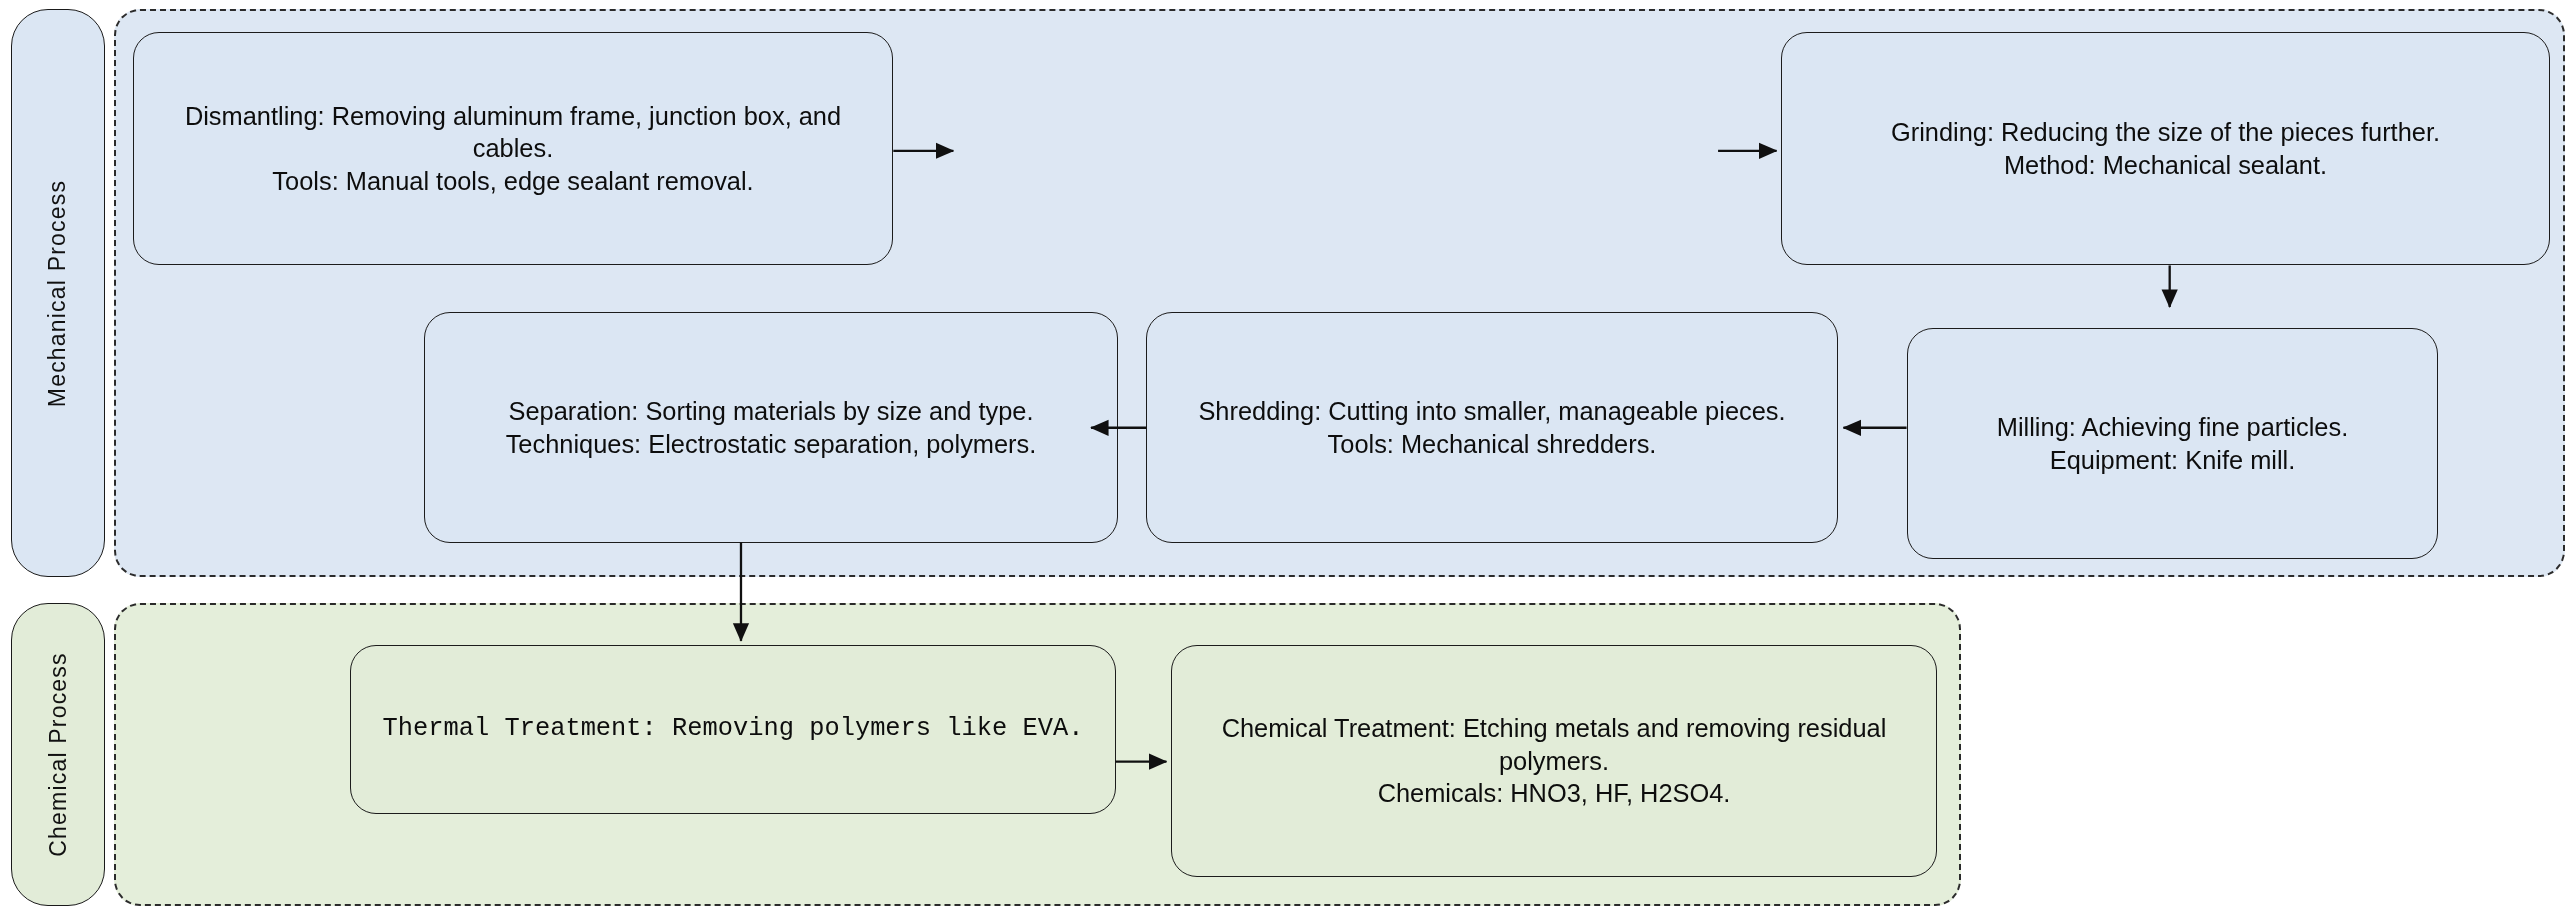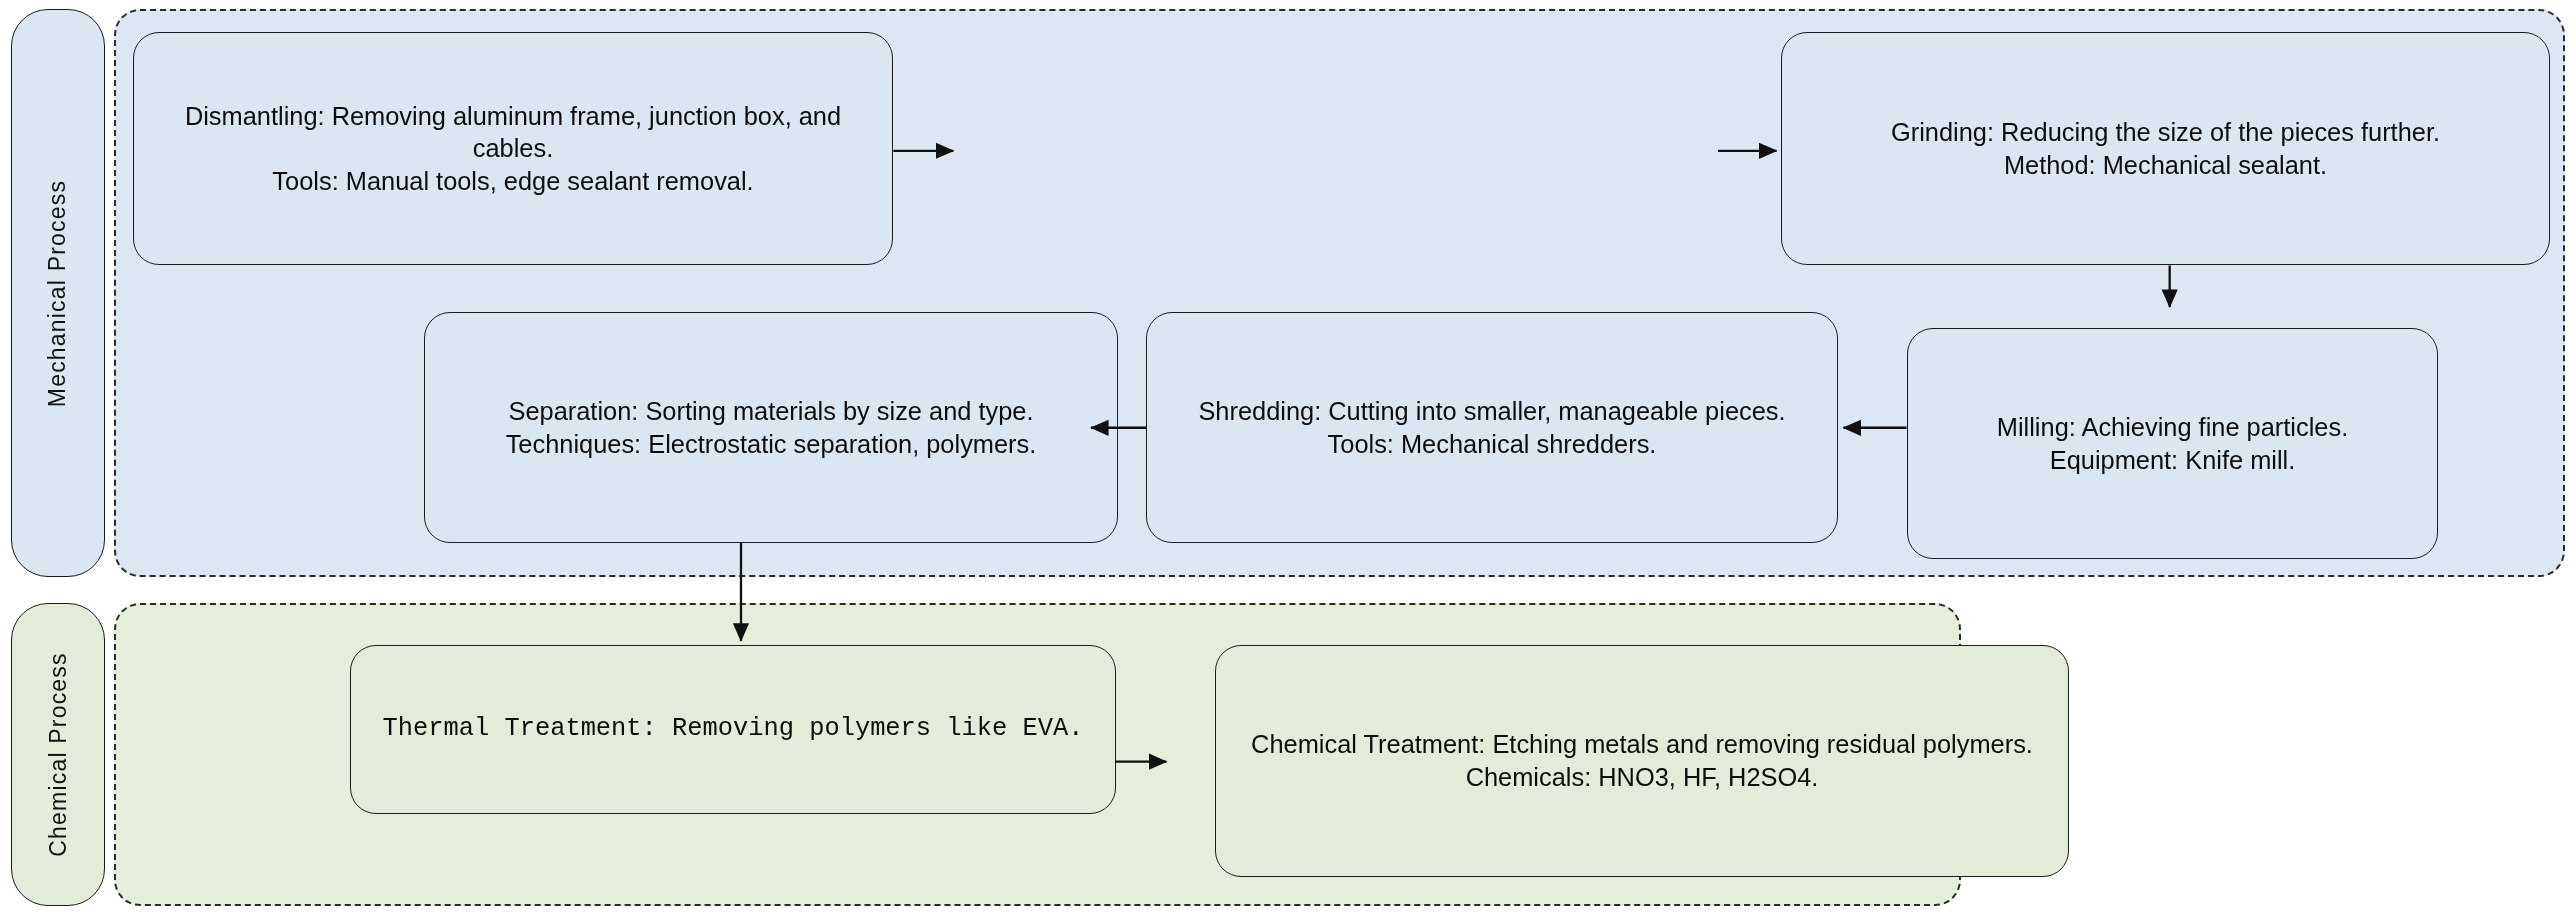--- a/index.html
+++ b/index.html
@@ -85,21 +85,21 @@
   
   #node-dismantling { left: 133px;  top: 32px;  width: 760px;  height: 233px; padding-left: 20px; }
   #node-crushing    { left: 958px; top: 32px;  width: 760px;  height: 233px; }
   #node-grinding    { left: 1781px; top: 32px;  width: 769px; height: 233px; }
   
   #node-milling     { left: 1907px; top: 328px; width: 531px;  height: 231px; }
   #node-shredding   { left: 1146px; top: 312px; width: 692px;  height: 231px; align-items: center; }
   #node-separation  { left: 392px;  top: 312px; width: 694px;  height: 231px; margin-left: 32px; }
   
   #node-thermal     { left: 350px;  top: 645px; width: 766px;  height: 169px; font-family: Liberation Mono, monospace; }
-  #node-chemical    { left: 1171px; top: 645px; width: 854px;  height: 232px; margin-left: 44px; }
+  #node-chemical    { left: 1171px; top: 645px; width: 766px;  height: 232px; }
 
   
   #connectors {
     position: absolute;
     left: 0; top: 0;
     width: 2576px; height: 924px;
     pointer-events: none;
   }
 </style>
 </head>

